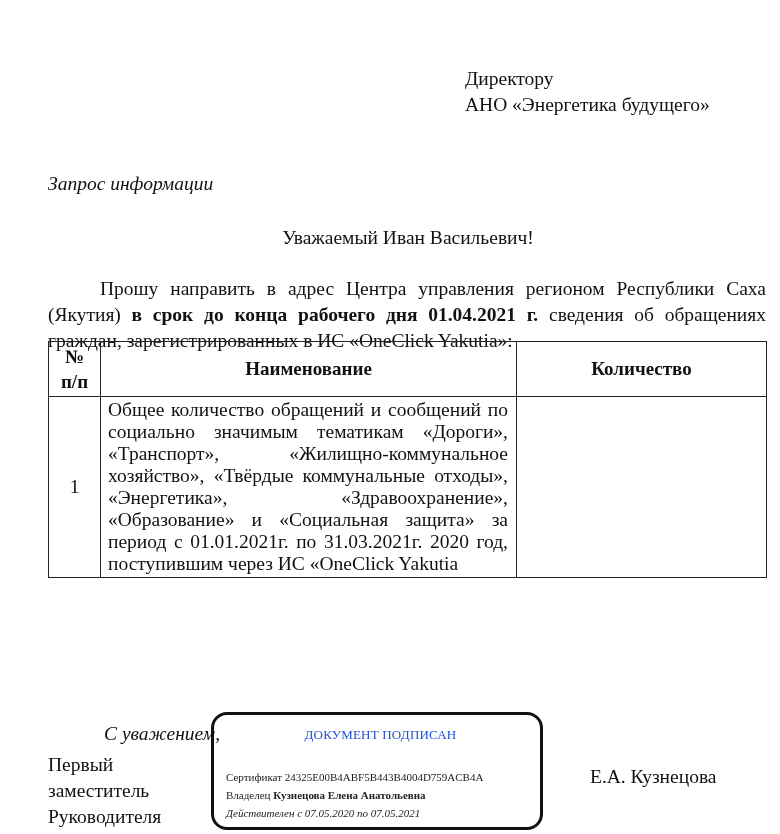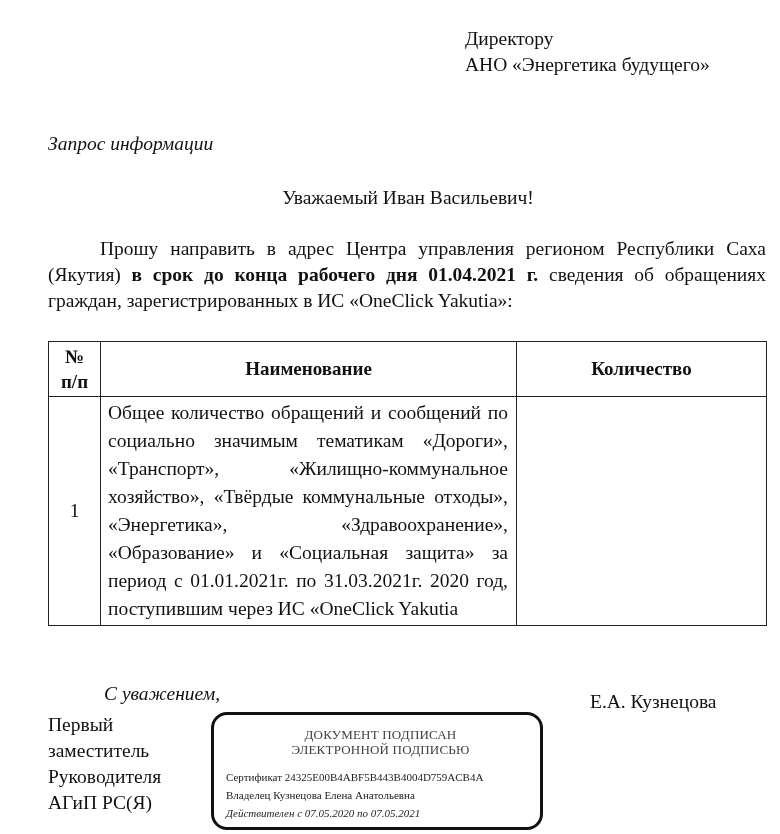--- a/index.html
+++ b/index.html
@@ -2,21 +2,21 @@
 <html><head>
 <meta charset="utf-8">
 <style>
   html, body { margin: 0; padding: 0; background: #ffffff; }
   body {
     width: 780px; height: 834px; position: relative; overflow: hidden;
     font-family: "Liberation Serif", "DejaVu Serif", serif;
     color: #111111;
   }
   .abs { position: absolute; }
-  .fs { font-size: 19.5px; line-height: 26px; }
+  .fs { font-size: 19.5px; line-height: 26px; margin-top: 40px; }
 
   #addressee { left: 465px; top: 26px; }
   #addressee div { white-space: nowrap; }
 
   #subject { left: 48px; top: 131px; font-style: italic; }
   #salutation { left: 0; width: 780px; top: 185px; text-align: center; padding-left: 36px; box-sizing: border-box; }
 
   #body-para { left: 48px; top: 236px; width: 718px; text-align: justify; text-indent: 52px; }
   #body-para b { font-weight: bold; }
 
@@ -25,41 +25,41 @@
   }
   #info-table td, #info-table th {
     border: 1.5px solid #222222; padding: 0; vertical-align: middle;
   }
   #info-table th { font-weight: bold; height: 54px; font-size: 19px; }
   #info-table th.num { width: 51px; line-height: 25px; }
   #info-table th.name { width: 415px; }
   #info-table td.num-cell { text-align: center; }
   #info-table td.name-cell {
     padding: 2px 8px 2px 7px; text-align: justify; text-align-last: left;
-    font-size: 19.5px; line-height: 28px;
+    font-size: 19.5px; line-height: 22px;
   }
   #info-table td.qty-cell { }
 
   #regards { left: 104px; top: 681px; font-style: italic; }
   #position { left: 48px; top: 712px; }
-  #signer { left: 590px; top: 689px; }
+  #signer { left: 590px; top: 724px; }
 
   #stamp {
     left: 211px; top: 712px; width: 332px; height: 118px; box-sizing: border-box;
     border: 3px solid #111111; border-radius: 16px;
     font-family: "Liberation Serif", "DejaVu Serif", serif;
   }
-  #stamp .stamp-title { position: absolute; left: 7px; right: 0; text-align: center; font-size: 13px; line-height: 15px; color: #404040; letter-spacing: 0.2px; }
+  #stamp .stamp-title { position: absolute; left: 7px; right: 0; text-align: center; font-size: 13px; line-height: 15px; color: #1d4ed8; letter-spacing: 0.2px; }
   #stamp .t1 { top: 12px; }
   #stamp .t2 { top: 27px; }
   #stamp .line { position: absolute; left: 12px; font-size: 11px; line-height: 13px; color: #222; white-space: nowrap; }
   #stamp .l1 { top: 56px; }
   #stamp .l2 { top: 74px; }
   #stamp .l3 { top: 92px; font-style: italic; }
-  #stamp .bold { font-weight: normal; }
+  #stamp .bold { font-weight: bold; }
 </style>
 </head>
 <body>
 
 <div id="addressee" class="abs fs">
   <div>Директору</div>
   <div>АНО «Энергетика будущего»</div>
 </div>
 
 <div id="subject" class="abs fs">Запрос информации</div>
@@ -92,21 +92,20 @@
 
 <div id="position" class="abs fs">
   <div>Первый</div>
   <div>заместитель</div>
   <div>Руководителя</div>
   <div>АГиП РС(Я)</div>
 </div>
 
 <div id="stamp" class="abs">
   <div class="stamp-title t1">ДОКУМЕНТ ПОДПИСАН</div>
-  <div class="stamp-title t2">ЭЛЕКТРОННОЙ ПОДПИСЬЮ</div>
   <div class="line l1">
     <span>Сертификат</span>
     <span>24325E00B4ABF5B443B4004D759ACB4A</span>
   </div>
   <div class="line l2">
     <span>Владелец</span>
     <span class="bold">Кузнецова Елена Анатольевна</span>
   </div>
   <div class="line l3">
     <span>Действителен</span>

